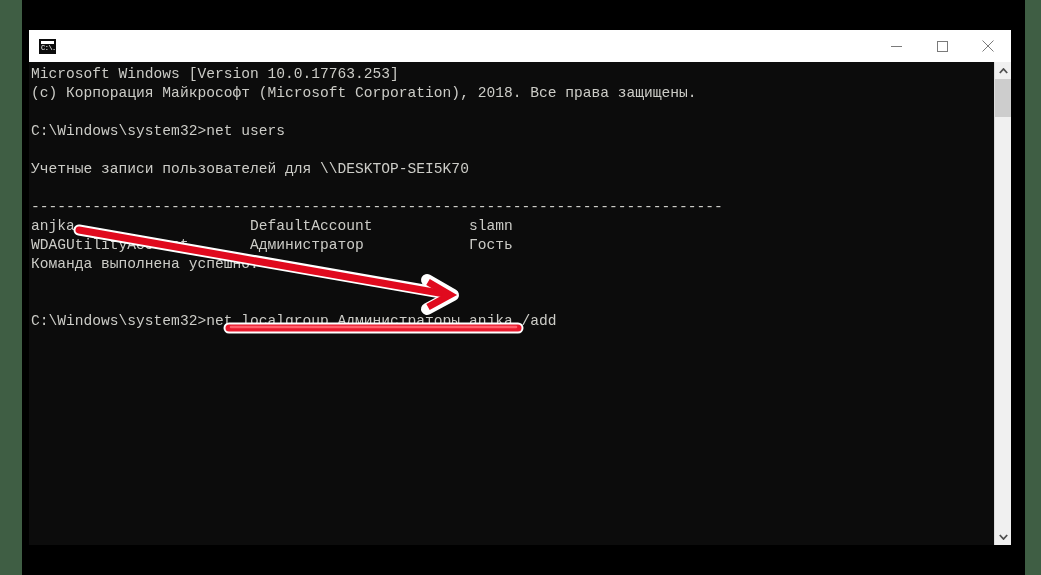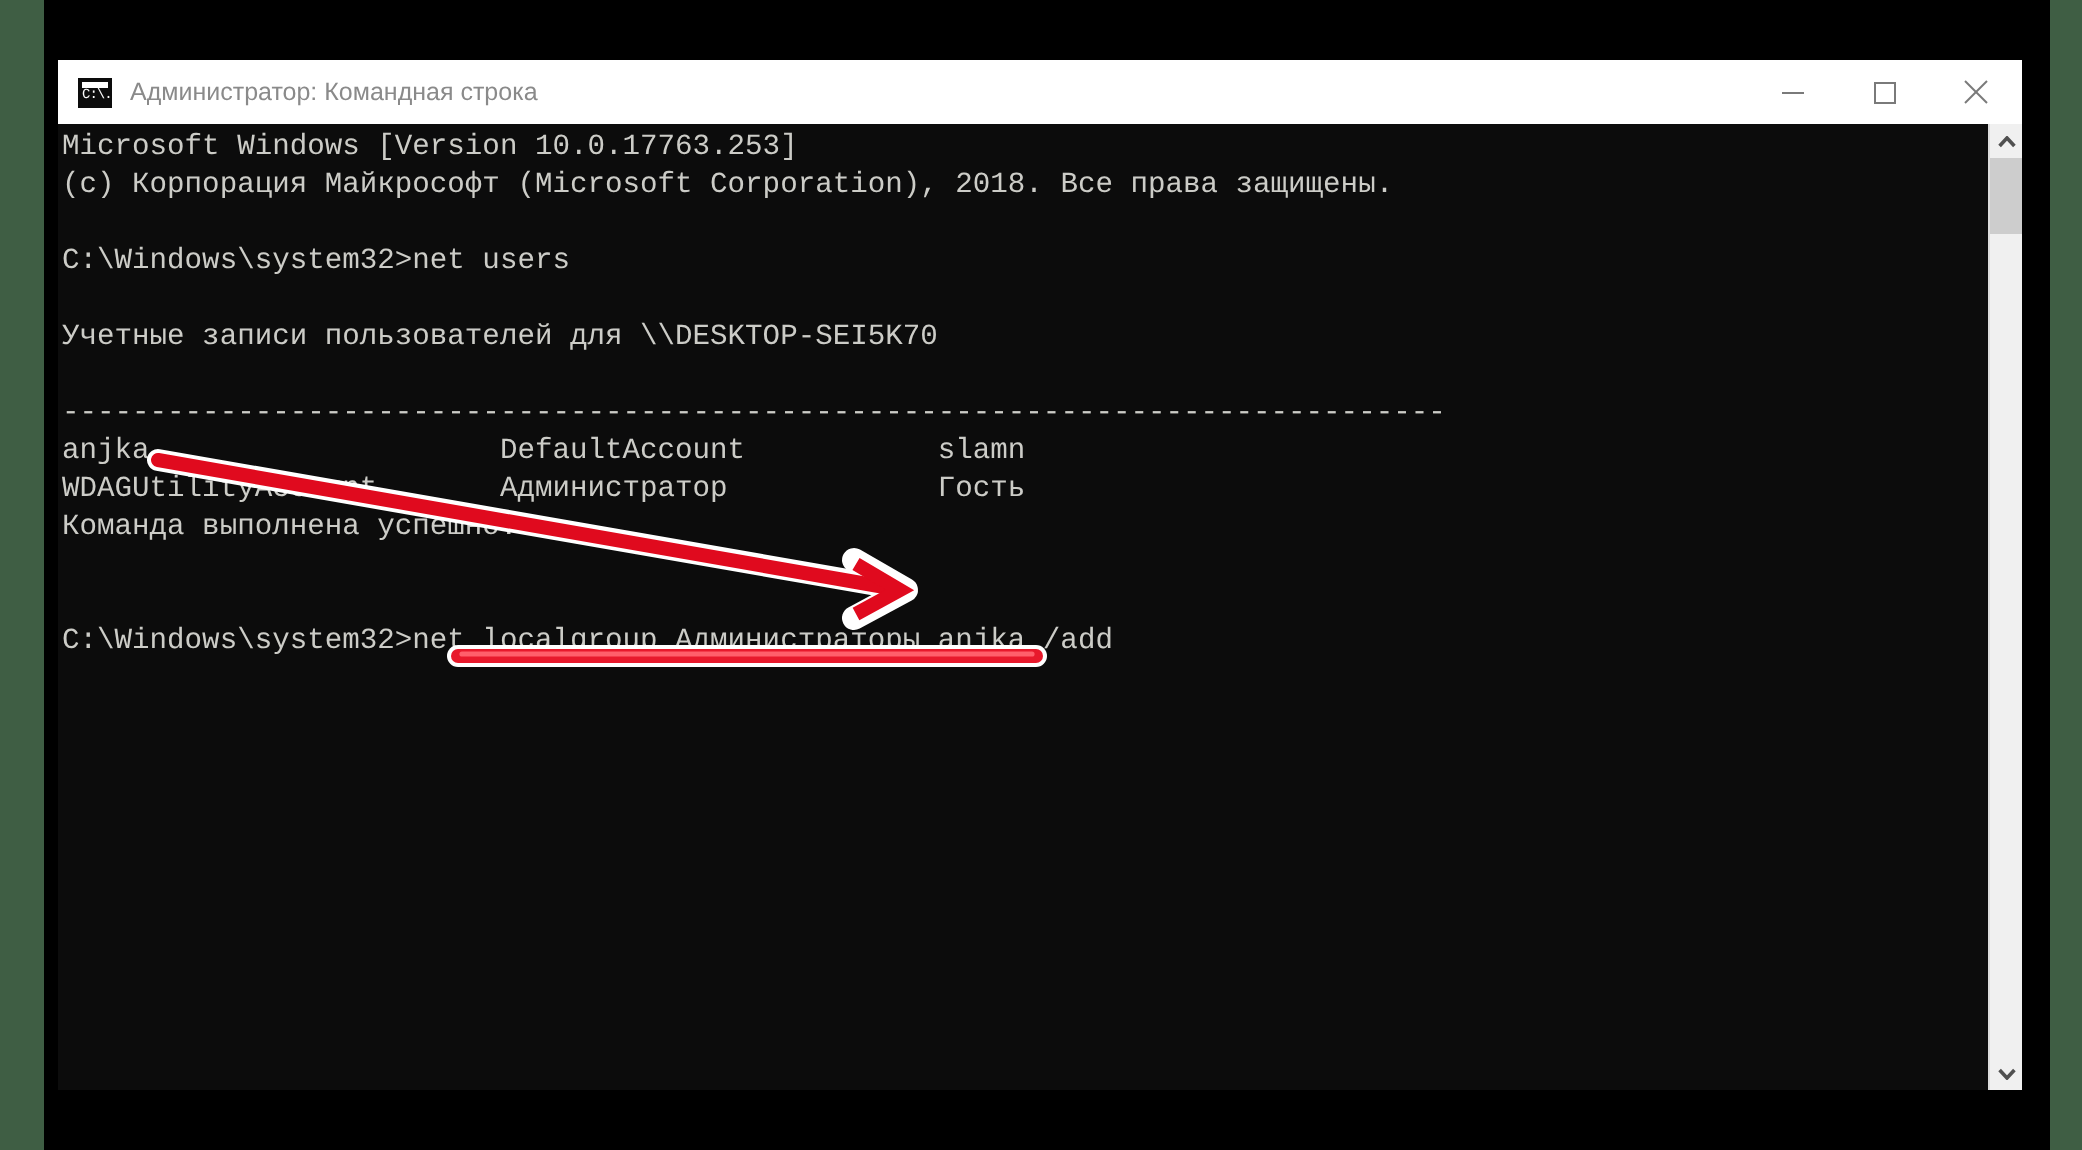--- a/index.html
+++ b/index.html
@@ -172,21 +172,20 @@
 <body>
 
 <div id="screen">
 
   <div class="matte"></div>
 
   <div class="window">
 
     <div class="titlebar">
       <div class="title-icon"></div>
-      <div class="title-text">Администратор: Командная строка</div>
 
       <div class="win-controls">
         <div class="wbtn">
           <svg width="11" height="11" viewBox="0 0 11 11" aria-hidden="true">
             <line x1="0" y1="5.5" x2="11" y2="5.5" stroke="#7a7a7a" stroke-width="1"></line>
           </svg>
         </div>
         <div class="wbtn">
           <svg width="11" height="11" viewBox="0 0 11 11" aria-hidden="true">
             <rect x="0.5" y="0.5" width="10" height="10" fill="none" stroke="#7a7a7a" stroke-width="1"></rect>

